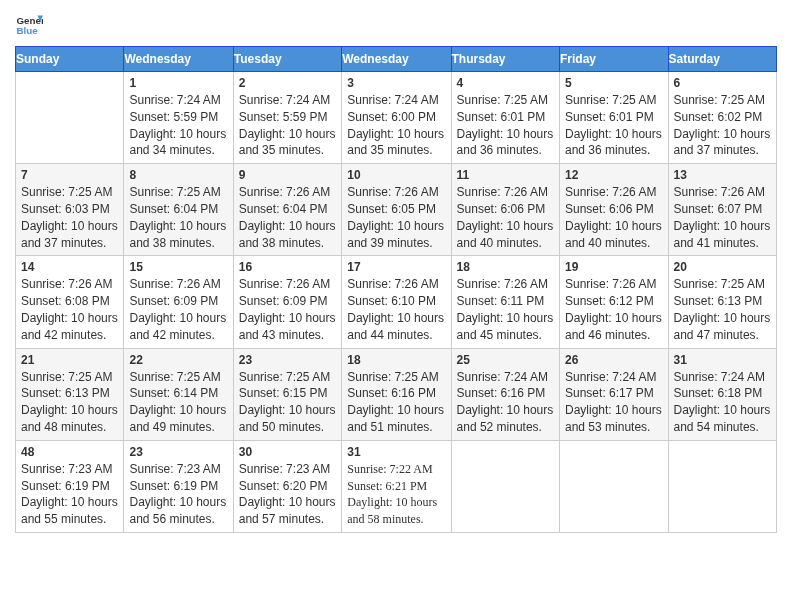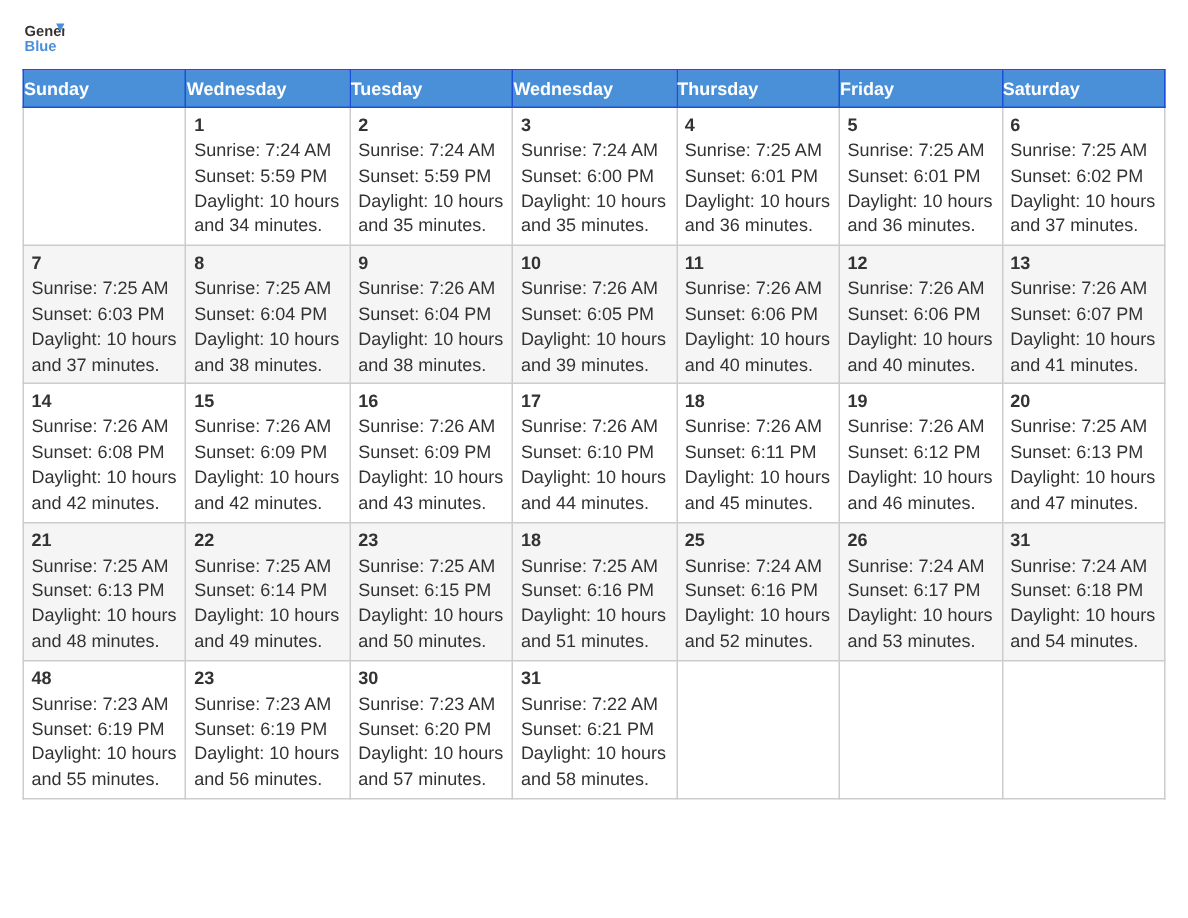--- a/index.html
+++ b/index.html
@@ -331,21 +331,21 @@
           </td>
           <td>
             <div class="day-number">30</div>
             <div class="day-info" style="white-space: pre-line;">Sunrise: 7:23 AM
 Sunset: 6:20 PM
 Daylight: 10 hours
 and 57 minutes.</div>
           </td>
           <td>
             <div class="day-number">31</div>
-            <div class="day-info" style="white-space: pre-line;">Sunrise: 7:22 AM
+            <div class="day-info" style="white-space: pre-line; font-family: Liberation Serif, serif;">Sunrise: 7:22 AM
 Sunset: 6:21 PM
 Daylight: 10 hours
 and 58 minutes.</div>
           </td>
           <td class="empty-cell"></td>
           <td class="empty-cell"></td>
           <td class="empty-cell"></td>
         </tr>
       </tbody>
   </table>

